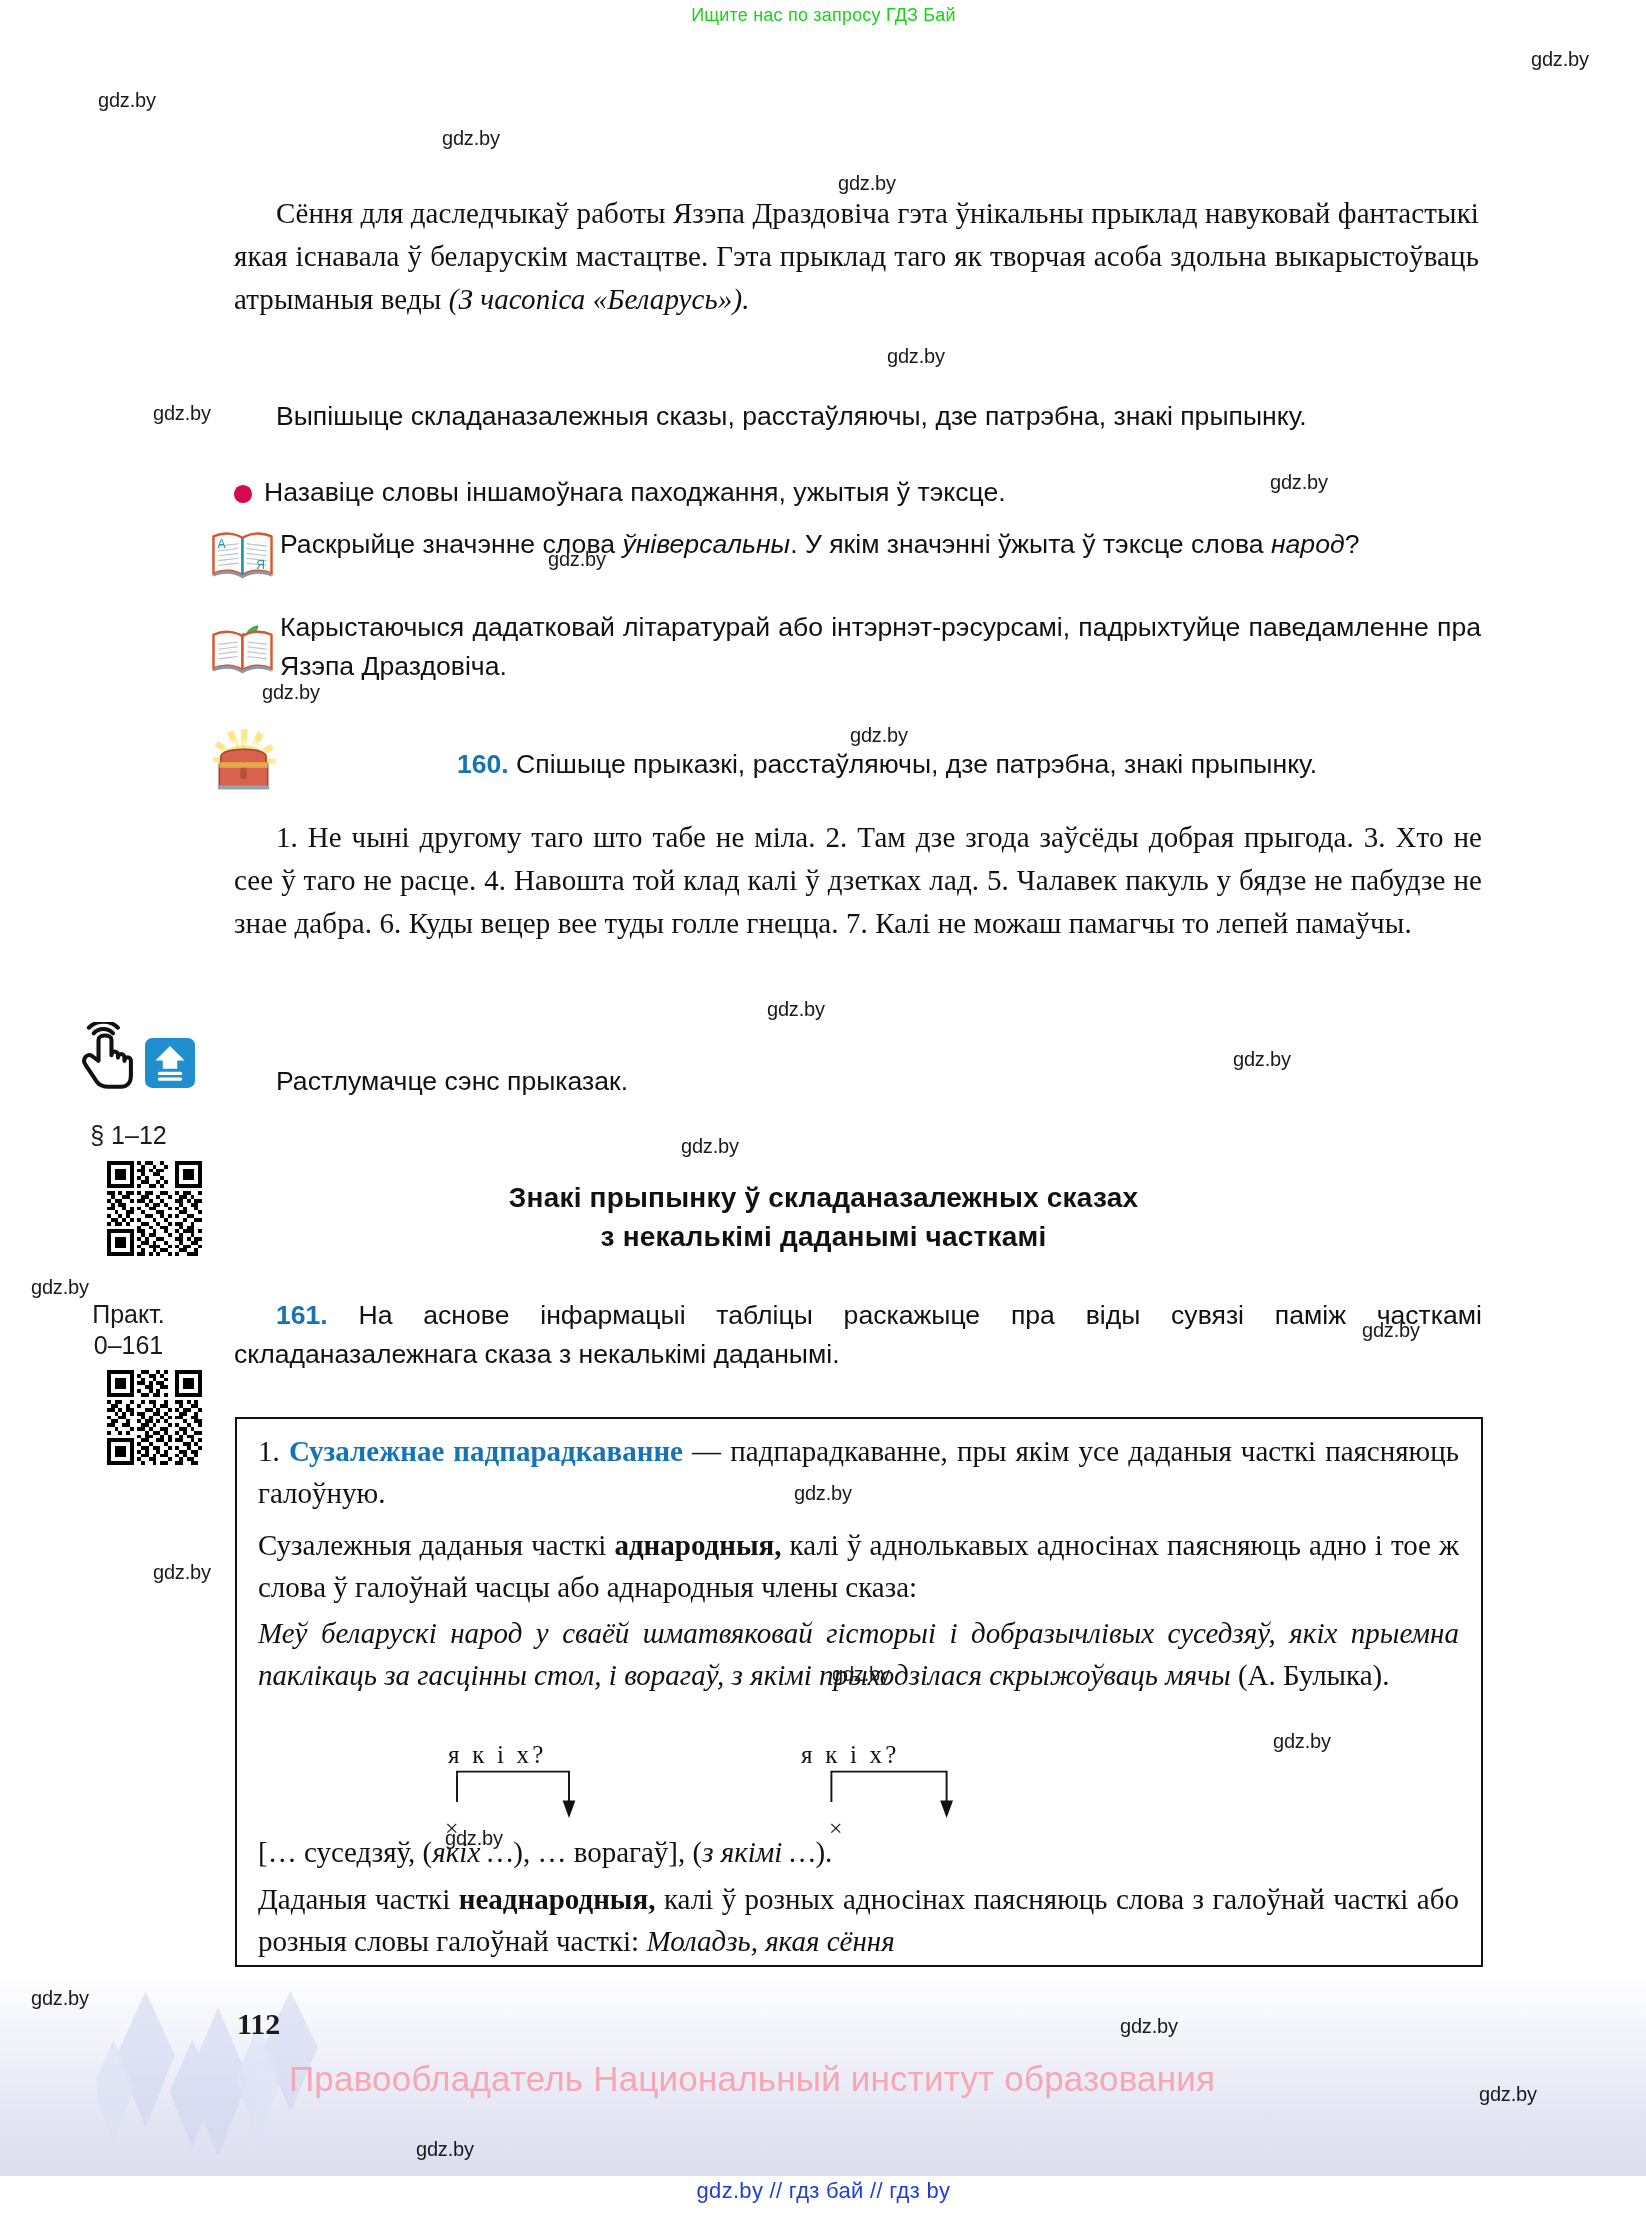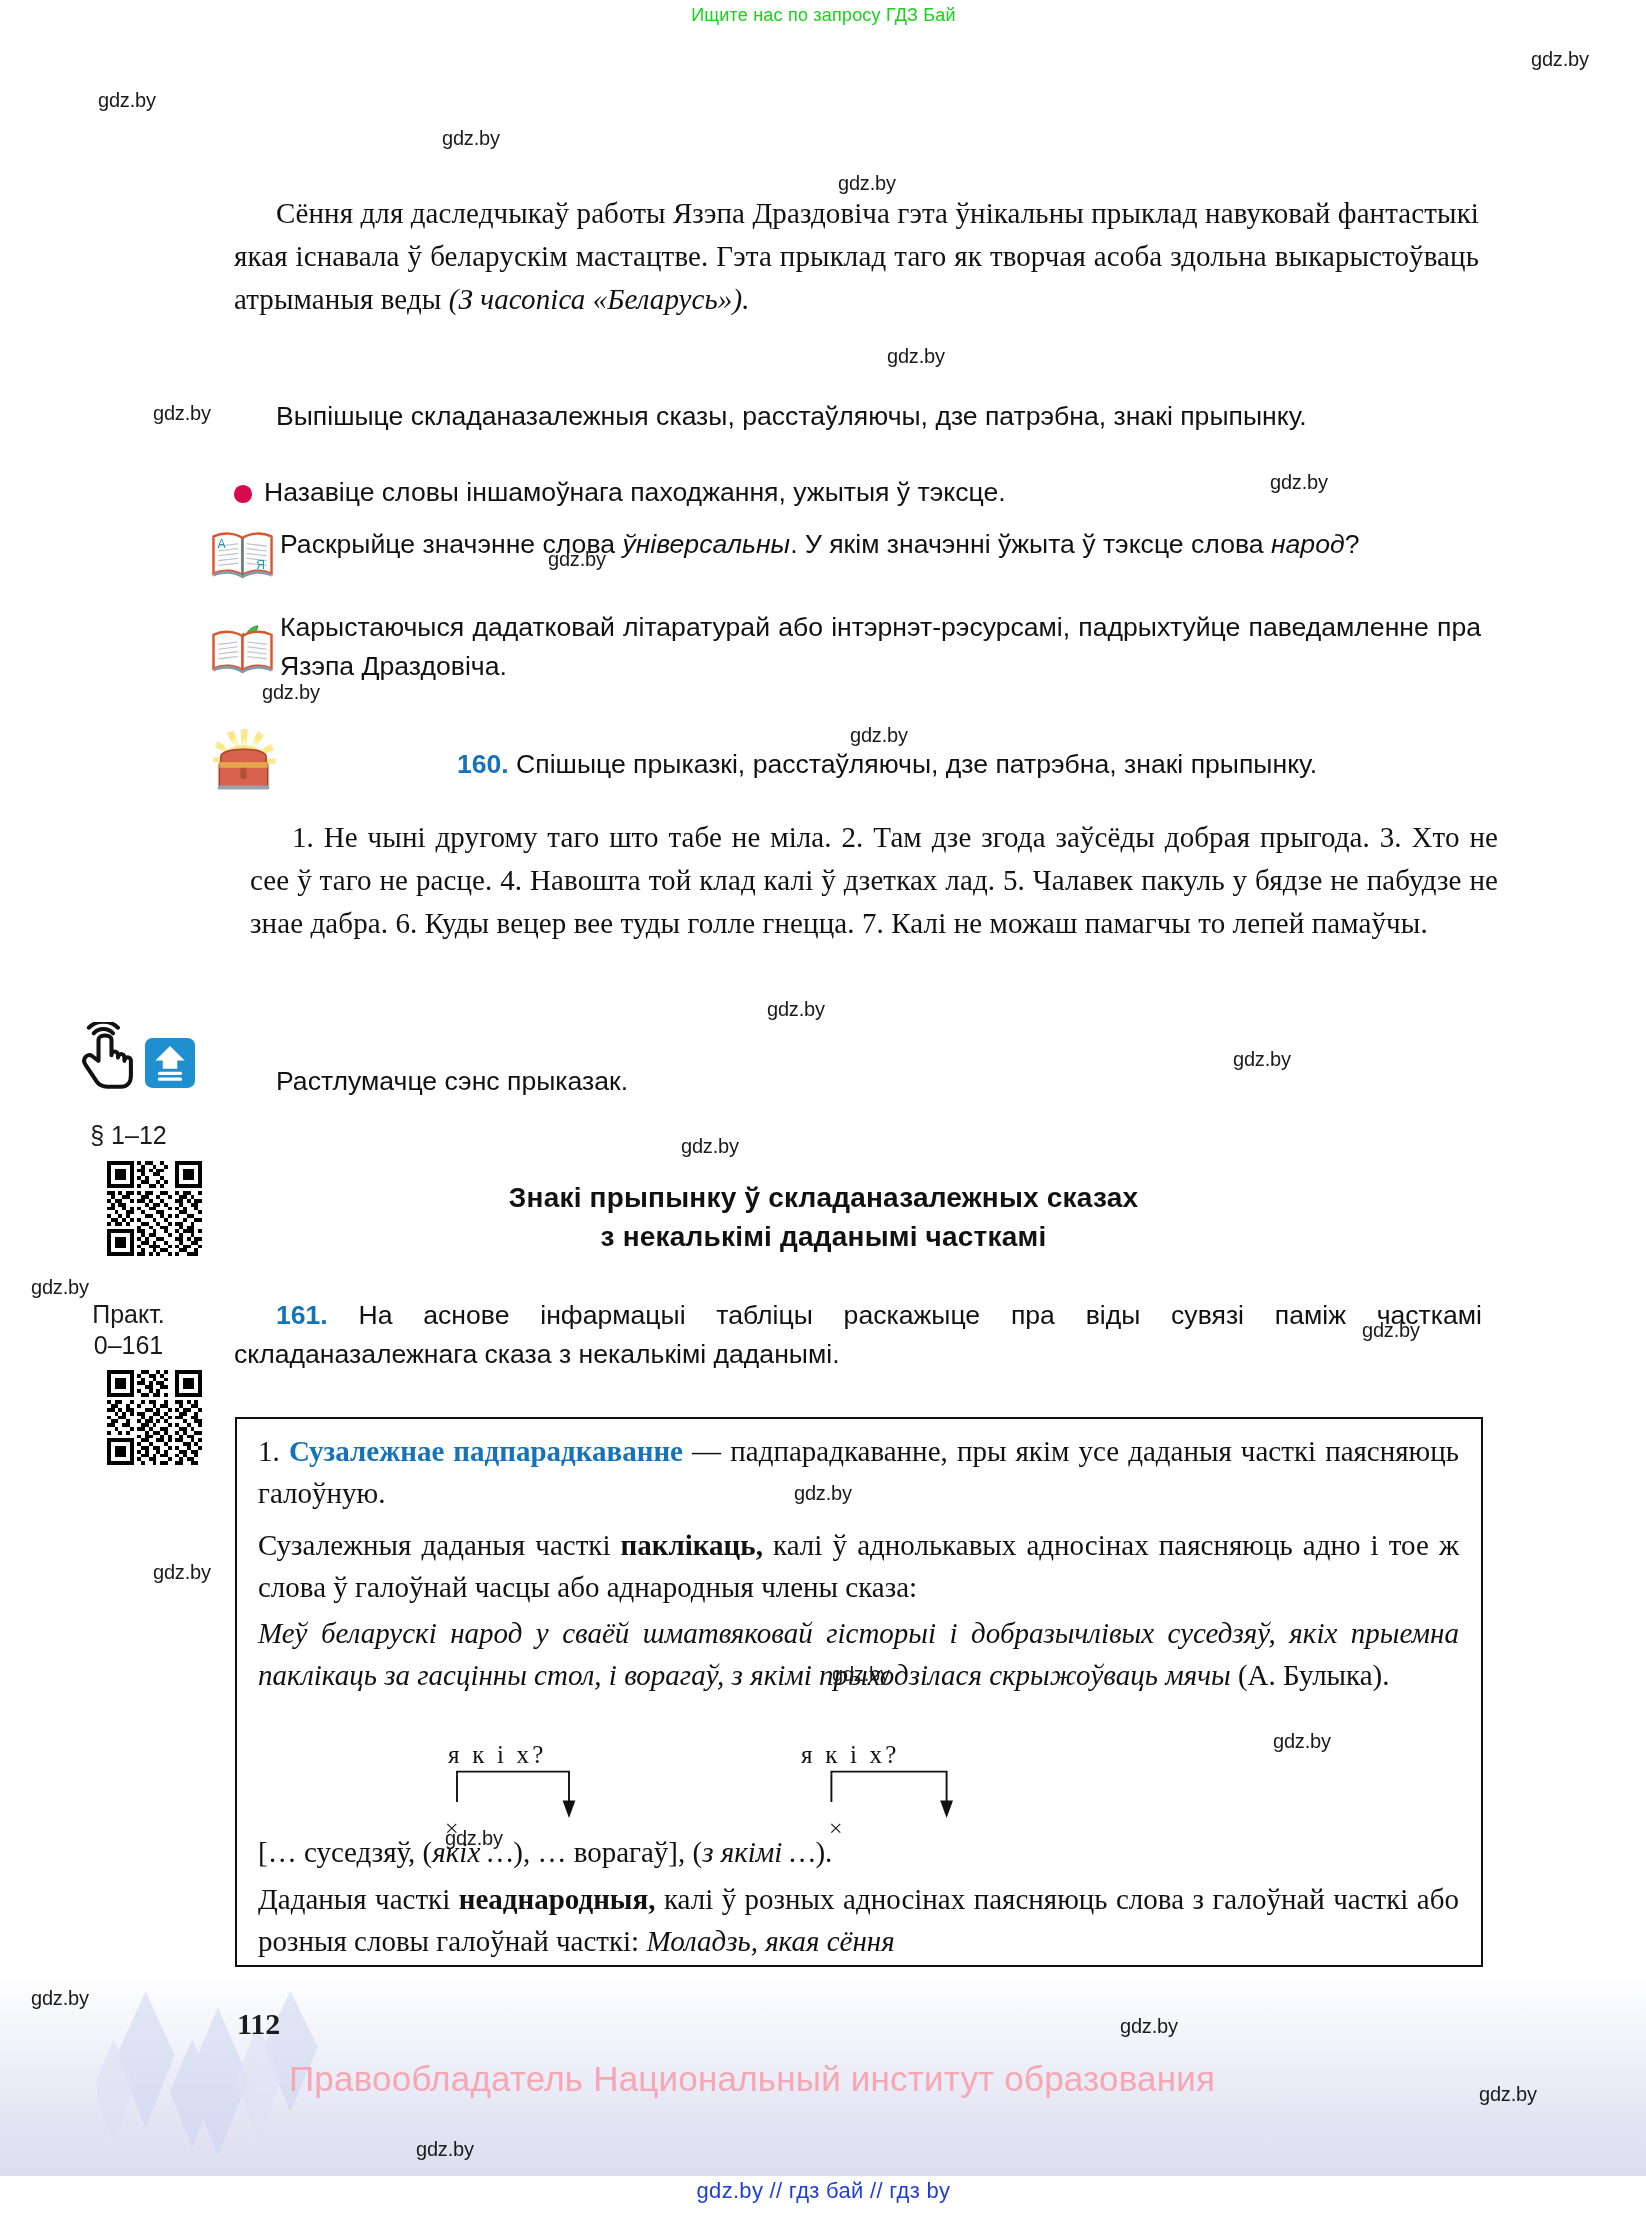--- a/index.html
+++ b/index.html
@@ -270,21 +270,21 @@
     <rect x="14" y="41" width="60" height="7" fill="#e5a84a"></rect>
     <rect x="40" y="48" width="8" height="14" rx="3" fill="#b2503c"></rect>
     <rect x="12" y="70" width="64" height="5" rx="2" fill="#9aa2ab"></rect>
   </svg>
 
   <div class="sans" style="left:293px; top:745px; width:1188px; text-align:center;">
     <span class="exnum">160.</span>
     <span>Спішыце прыказкі, расстаўляючы, дзе патрэбна, знакі прыпынку.</span>
   </div>
 
-  <div class="para" style="left:234px; top:816px; width:1248px;margin-left:16px;">
+  <div class="para" style="left:234px; top:816px; width:1248px;">
     <span class="ind"></span><span>1. Не чыні другому таго што табе не міла. 2. Там дзе згода заўсёды добрая прыгода. 3. Хто не сее ў таго не расце. 4. Навошта той клад калі ў дзетках лад. 5. Чалавек пакуль у бядзе не пабудзе не знае дабра. 6. Куды вецер вее туды голле гнецца. 7. Калі не можаш памагчы то лепей памаўчы.</span>
   </div>
 
   <div class="sans" style="left:234px; top:1062px; width:1248px; text-align:left;">
     <span class="ind"></span><span>Растлумачце сэнс прыказак.</span>
   </div>
 
   <svg class="rail" style="left:71px; top:1022px; width:68px; height:68px;" viewBox="0 0 84 84">
     <path d="M28 14 a16 16 0 0 1 24 0" fill="none" stroke="#111" stroke-width="5" stroke-linecap="round"></path>
     <path d="M22 7 a26 26 0 0 1 36 0" fill="none" stroke="#111" stroke-width="5" stroke-linecap="round"></path>
@@ -630,21 +630,21 @@
     <div class="inner">
 
       <div class="rb-line" style="left:21px; top:11.3px; width:1201px;">
         <span>1.</span>
         <span class="term-blue">Сузалежнае падпарадкаванне</span>
         <span>—</span>
         <span>падпарадкаванне, пры якім усе даданыя часткі паясняюць галоўную.</span>
       </div>
 
       <div class="rb-line" style="left:21px; top:105px; width:1201px;">
-        <span>Сузалежныя даданыя часткі </span><b>паклікаць,</b><span> калі ў аднолькавых адносінах паясняюць адно і тое ж слова ў галоўнай часцы або аднародныя члены сказа:</span>
+        <span>Сузалежныя даданыя часткі </span><b>аднародныя,</b><span> калі ў аднолькавых адносінах паясняюць адно і тое ж слова ў галоўнай часцы або аднародныя члены сказа:</span>
       </div>
 
       <div class="rb-line it" style="left:21px; top:193px; width:1201px;">
         <span>Меў беларускі народ у сваёй шматвяковай гісторыі і добразычлівых суседзяў, якіх прыемна паклікаць за гасцінны стол, і ворагаў, з якімі прыходзілася скрыжоўваць мячы</span> <span class="bo" style="font-style:normal; font-weight:normal;">(А. Булыка).</span>
       </div>
 
       <div class="scheme" style="left:0; top:322px; width:1241px; height:121px;">
 
         <div class="scheme-q" style="left:211px; top:0px;">я к і х?</div>
         <div class="scheme-q" style="left:564px; top:0px;">я к і х?</div>

